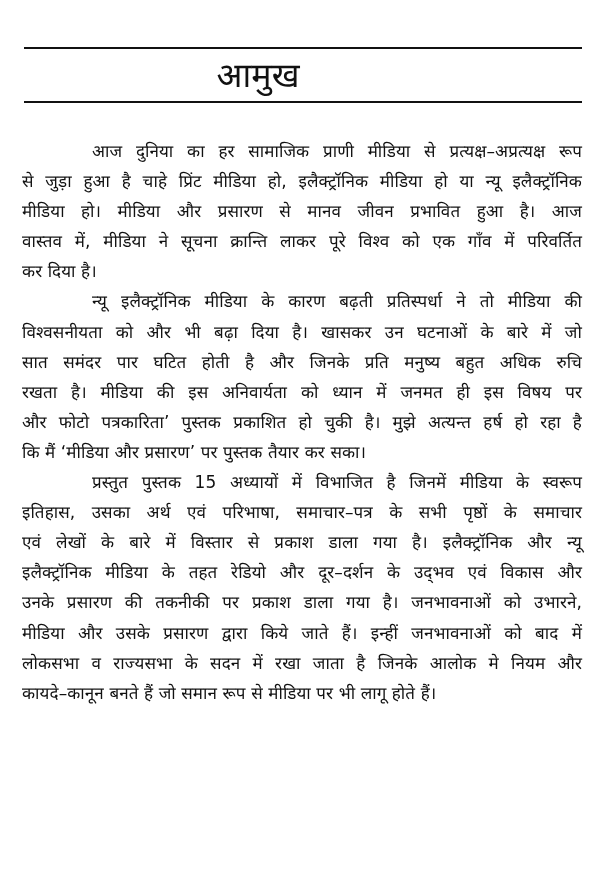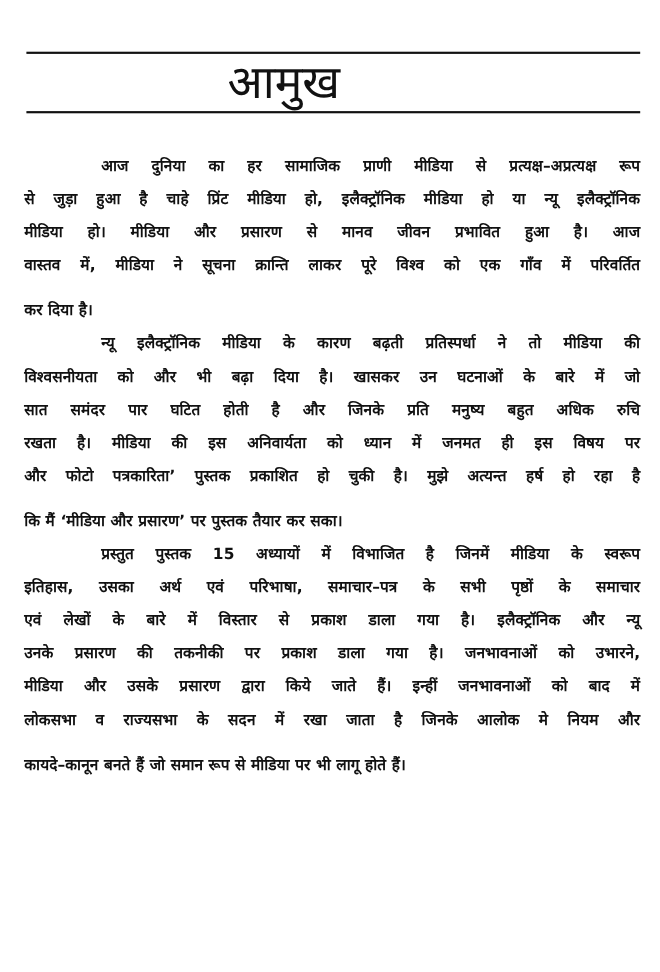--- a/index.html
+++ b/index.html
@@ -23,46 +23,44 @@
       background: #111111;
     }
     .rule.top { top: 47px; }
     .rule.bottom { top: 101px; }
     .title {
       position: absolute;
       top: 52px;
       left: 0;
       width: 516px;
       text-align: center;
-      font-size: 42px;
+      font-size: 34px;
       line-height: 46px;
       font-weight: normal;
       margin: 0;
       color: #111;
     }
     .body {
       position: absolute;
       top: 136px;
       left: 22px;
       width: 560px;
     }
     .line {
       display: block;
-      font-size: 14px;
+      font-size: 17px;
       line-height: 30.1px;
       height: 30.1px;
       white-space: nowrap;
       text-align: justify;
       text-align-last: justify;
       letter-spacing: 0.1px;
-      font-weight: bold;
     }
     .line.last {
       text-align-last: left;
-      margin-top: 11px;
     }
     .line.indent {
       padding-left: 70px;
     }
   </style>
 </head>
 <body>
 
 <div class="rule top"></div>
 <h1 class="title">आमुख</h1>
@@ -84,18 +82,19 @@
     <span class="line">सात समंदर पार घटित होती है और जिनके प्रति मनुष्य बहुत अधिक रुचि</span>
     <span class="line">रखता है। मीडिया की इस अनिवार्यता को ध्यान में जनमत ही इस विषय पर</span>
     <span class="line">और फोटो पत्रकारिता’ पुस्तक प्रकाशित हो चुकी है। मुझे अत्यन्त हर्ष हो रहा है</span>
     <span class="line last">कि मैं ‘मीडिया और प्रसारण’ पर पुस्तक तैयार कर सका।</span>
   </div>
 
   <div>
     <span class="line indent">प्रस्तुत पुस्तक 15 अध्यायों में विभाजित है जिनमें मीडिया के स्वरूप</span>
     <span class="line">इतिहास, उसका अर्थ एवं परिभाषा, समाचार–पत्र के सभी पृष्ठों के समाचार</span>
     <span class="line">एवं लेखों के बारे में विस्तार से प्रकाश डाला गया  है। इलैक्ट्रॉनिक और न्यू</span>
+    <span class="line">इलैक्ट्रॉनिक मीडिया के तहत रेडियो और दूर–दर्शन के उद्‌भव एवं विकास और</span>
     <span class="line">उनके प्रसारण की तकनीकी पर प्रकाश डाला गया है। जनभावनाओं को उभारने,</span>
     <span class="line">मीडिया और उसके प्रसारण द्वारा किये जाते हैं। इन्हीं जनभावनाओं को बाद में</span>
     <span class="line">लोकसभा व राज्यसभा  के सदन में रखा जाता है जिनके आलोक मे नियम और</span>
     <span class="line last">कायदे–कानून बनते हैं जो समान रूप से मीडिया पर भी लागू होते हैं।</span>
   </div>
 </div>
 
 </body></html>

